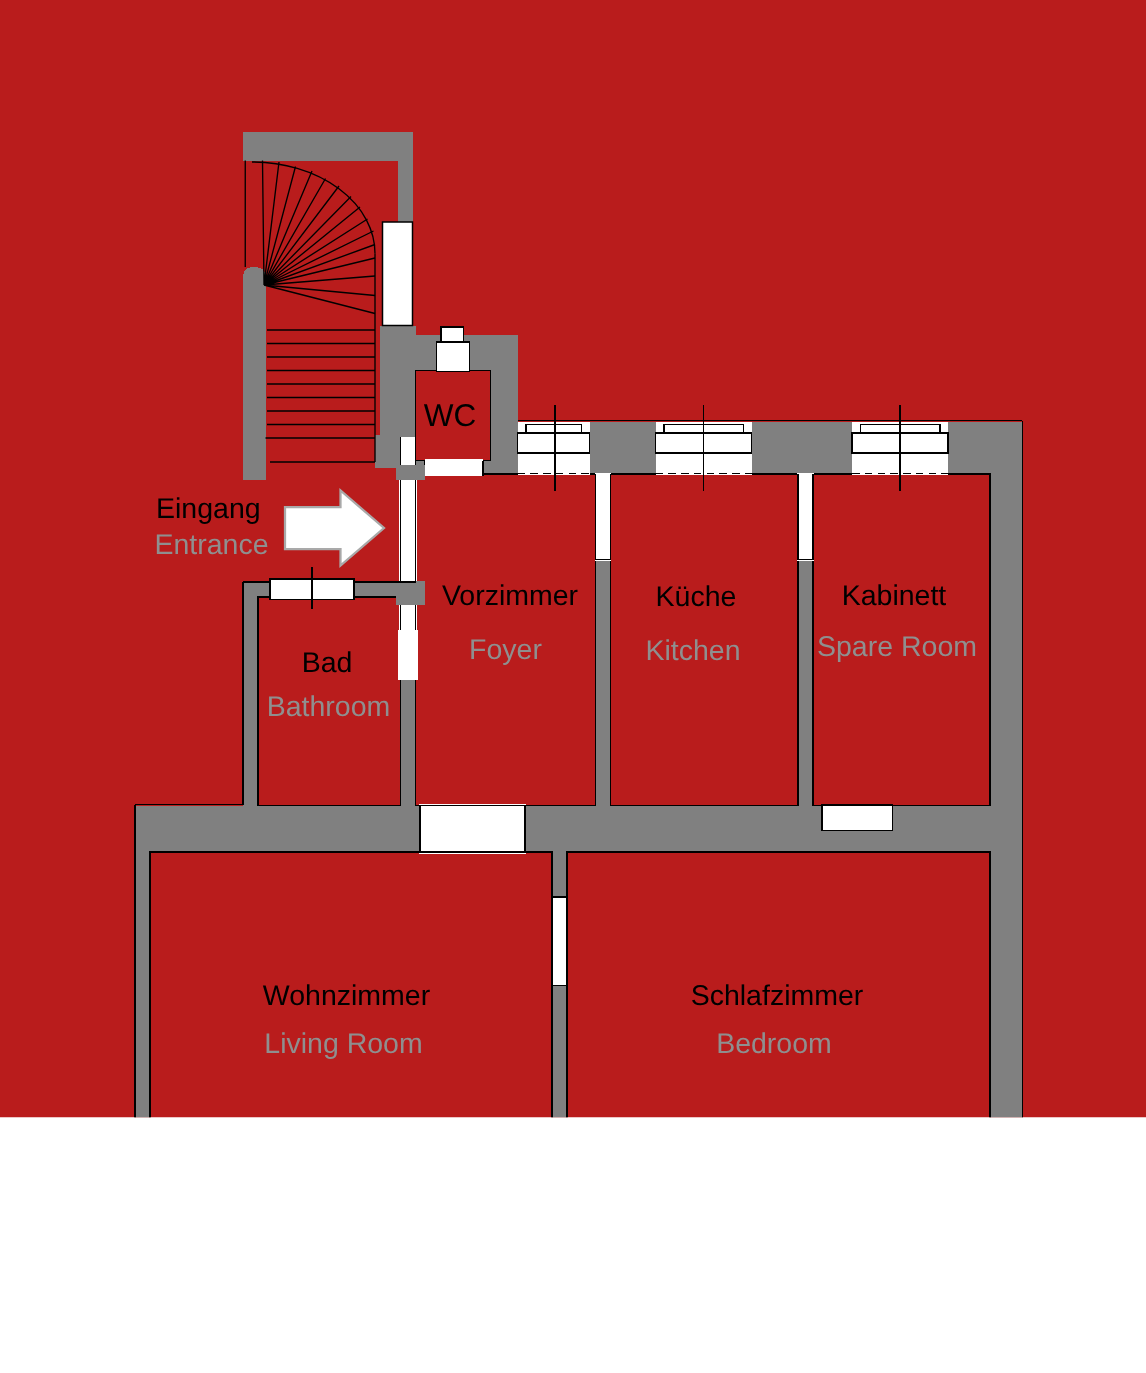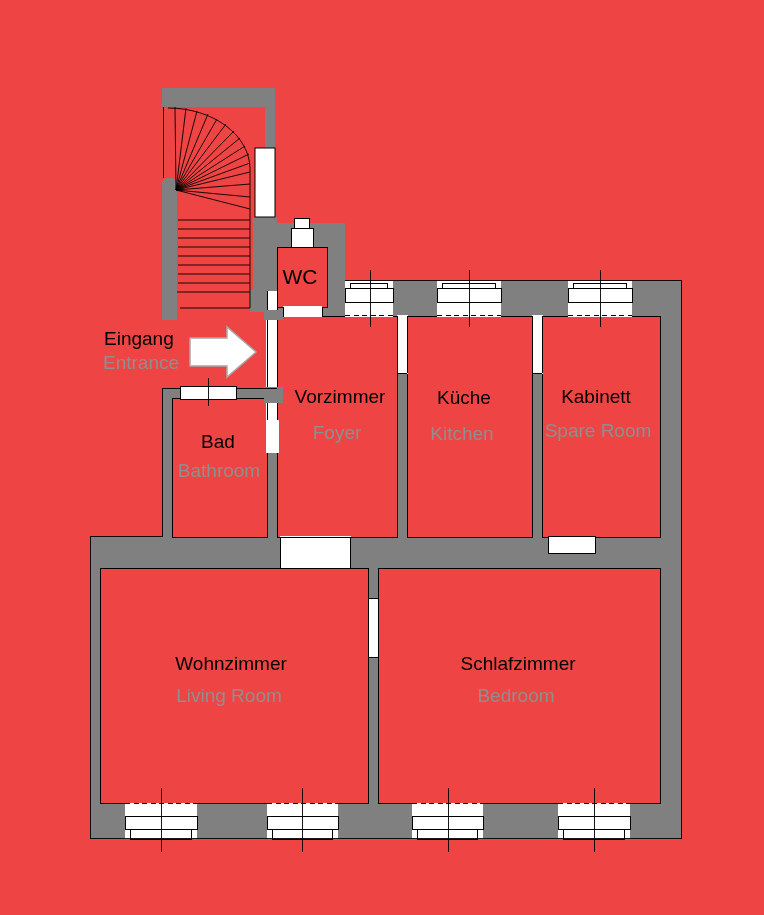--- a/index.html
+++ b/index.html
@@ -1,16 +1,16 @@
 <!DOCTYPE html>
 <html><head>
 <meta charset="utf-8">
 <style>
   html,body{margin:0;padding:0;background:#ffffff;}
-  .page{position:relative;width:764px;height:915px;background:#ef4444;overflow:hidden;}
+  .page{position:relative;width:764px;height:745px;background:#b91c1c;overflow:hidden;}
   svg{display:block;}
   .w{fill:#808080;stroke:none;}
   .r{fill:none;stroke:#000;stroke-width:1;}
   .ln{stroke:#000;stroke-width:1;fill:none;}
   .thin{stroke:#000;stroke-width:0.9;fill:none;}
   .dash{stroke:#000;stroke-width:1;stroke-dasharray:5 3.5;fill:none;}
   .wh{fill:#ffffff;stroke:none;}
   .whl{fill:#ffffff;stroke:#000;stroke-width:1;}
   .t1{font-family:"Liberation Sans",sans-serif;font-size:19px;fill:#000000;text-anchor:middle;}
   .t2{font-family:"Liberation Sans",sans-serif;font-size:19px;fill:#8f8f8f;text-anchor:middle;}

